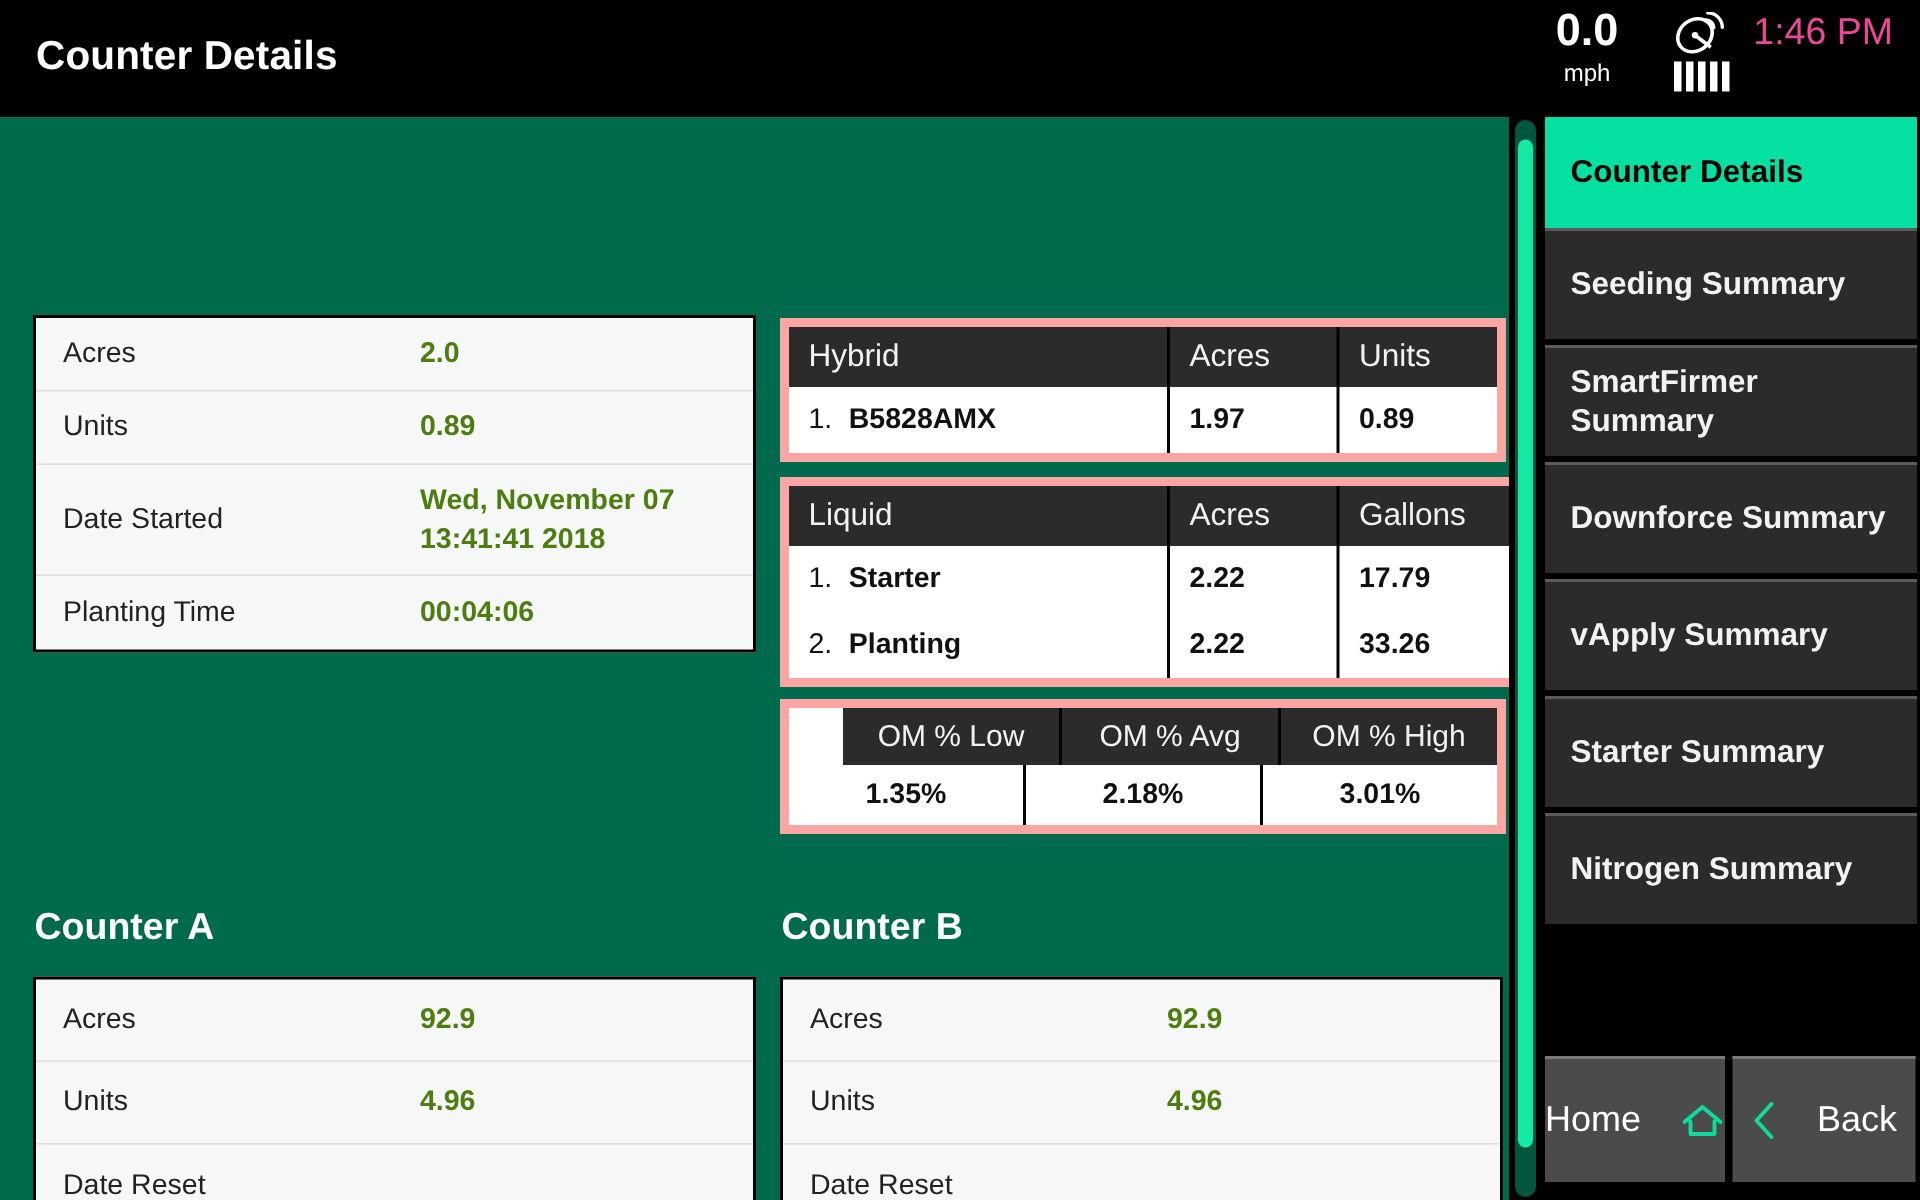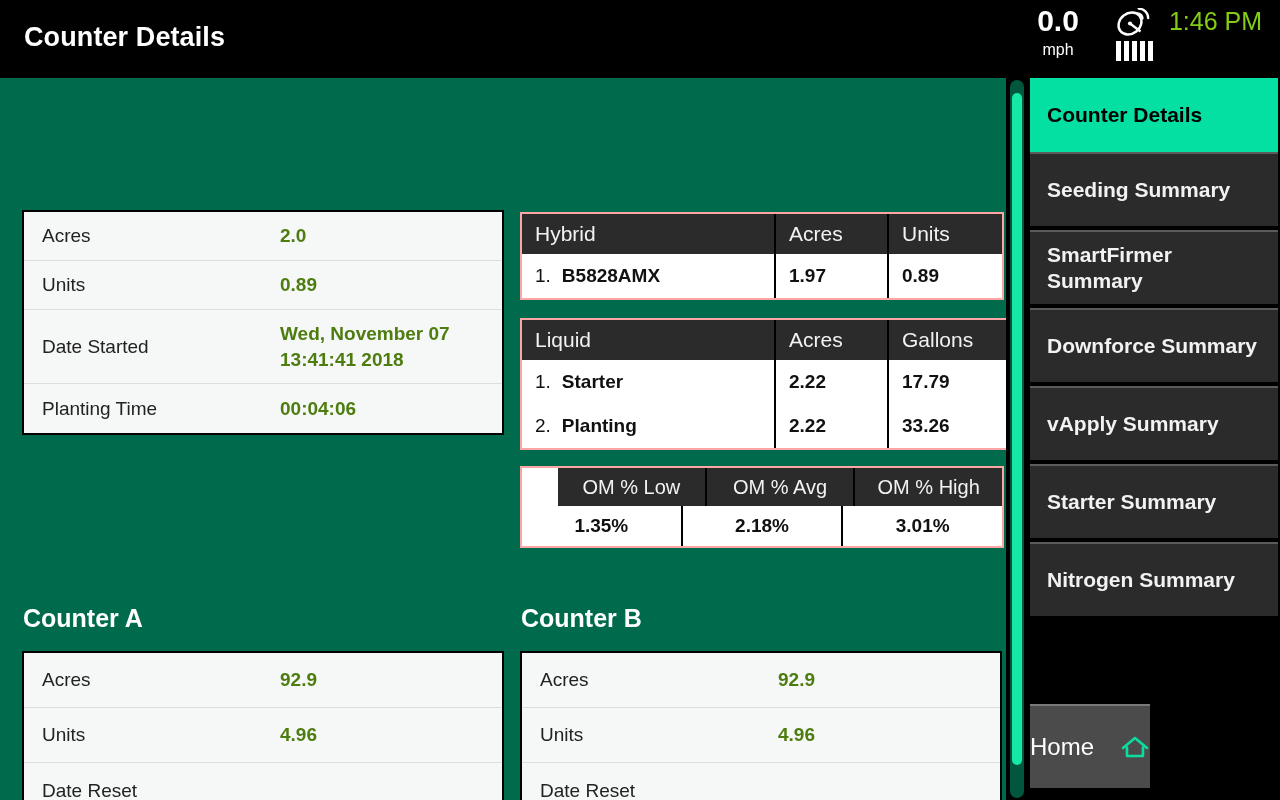--- a/index.html
+++ b/index.html
@@ -74,21 +74,21 @@
   }
   .gps-bars span {
     display: block;
     width: 5px; height: 20px;
     background: #ffffff;
   }
   .clock {
     position: absolute;
     right: 18px; top: 7px;
     font-size: 25px;
-    color: #84cc16;
+    color: #ec4899;
   }
 
   
   .main-panel {
     position: absolute;
     left: 0; top: 78px;
     width: 1006px; height: 722px;
     background: #006B4C;
     overflow: hidden;
   }
@@ -127,21 +127,21 @@
     line-height: 26px;
   }
 
   #left-info { left: 22px; top: 132px; width: 482px; }
   #left-info .r1, #left-info .r2, #left-info .r4 { height: 49px; }
   #left-info .r3 { height: 74px; }
 
   
   .dt {
     position: absolute;
-    border: 2px solid #fca5a5;
+    border: 6px solid #fca5a5;
     background: #ffffff;
   }
   .dt-row { display: flex; }
   .dt-head {
     background: #2b2b2b;
     height: 40px;
   }
   .dt-head .dt-cell {
     color: #f2f2f2;
     font-size: 21px;
@@ -456,14 +456,22 @@
   <div class="navbtn" id="home-btn">
     <span>Home</span>
     <span>
       <svg width="30" height="24" viewBox="0 0 30 24" fill="none" style="display:block;">
         <path d="M3 13 L15 3 L27 13" stroke="#0ddc9e" stroke-width="2.6" stroke-linecap="round" stroke-linejoin="round"></path>
         <path d="M7 12.5 V21 H23 V12.5" stroke="#0ddc9e" stroke-width="2.6" stroke-linecap="round" stroke-linejoin="round"></path>
       </svg>
     </span>
   </div>
 
+  <div class="navbtn" id="back-btn">
+    <span>
+      <svg width="18" height="28" viewBox="0 0 18 28" fill="none" style="display:block;">
+        <path d="M14 3 L4 14 L14 25" stroke="#0ddc9e" stroke-width="2.6" stroke-linecap="round" stroke-linejoin="round"></path>
+      </svg>
+    </span>
+    <span>Back</span>
+  </div>
 
 </div>
 
 </body></html>

